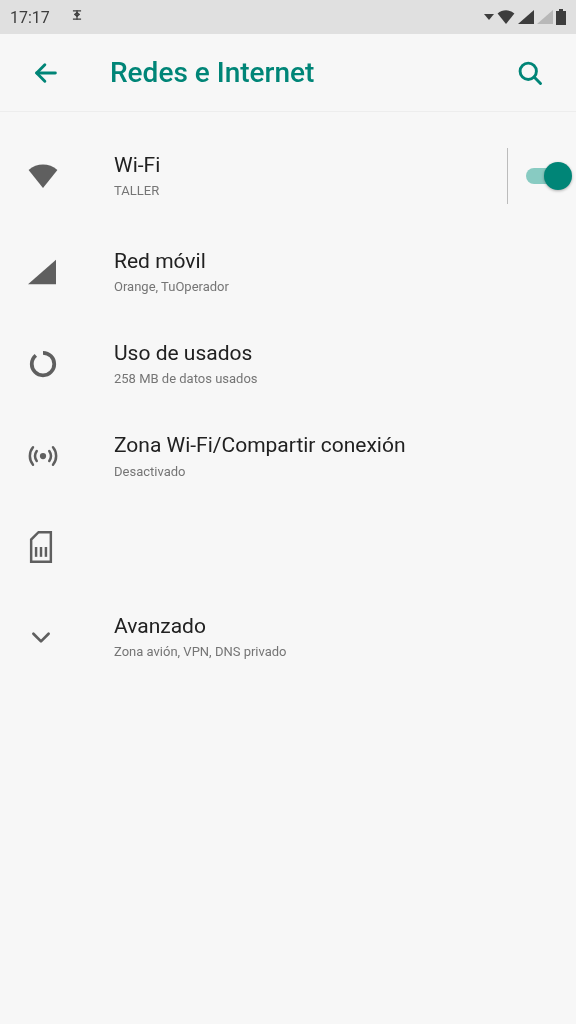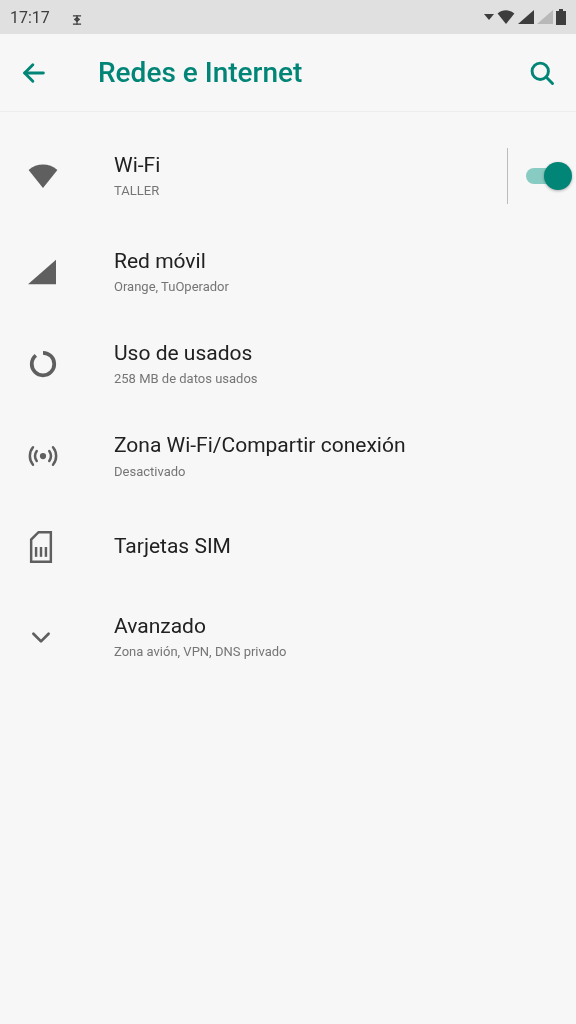--- a/index.html
+++ b/index.html
@@ -18,34 +18,34 @@
       height: 34px;
       background: #e0e0e0;
       display: flex;
       align-items: center;
       padding: 0 10px;
       font-size: 16px;
       color: #3d3d3d;
     }
     .status-left {
       display: flex;
-      align-items: flex-end;
+      align-items: flex-start;
       gap: 20px;
     }
     .status-right {
       margin-left: auto;
       display: flex;
       align-items: center;
       gap: 3px;
     }
     .app-bar {
       height: 78px;
       display: flex;
       align-items: center;
-      padding: 0 20px;
+      padding: 0 32px;
       border-bottom: 1px solid #ededed;
       background: #f7f7f7;
     }
     .back-icon {
       width: 40px;
       display: flex;
       align-items: center;
       justify-content: flex-start;
     }
     .app-title {
@@ -247,23 +247,20 @@
 
   <div class="setting-item">
     <div class="item-icon">
       <svg width="26" height="32" viewBox="0 0 20 26" fill="none" stroke="#5f5f5f" stroke-width="2">
         <path d="M2 25 L2 7 L8 1 L18 1 L18 25 Z"></path>
         <line x1="6" y1="13" x2="6" y2="21"></line>
         <line x1="10" y1="13" x2="10" y2="21"></line>
         <line x1="14" y1="13" x2="14" y2="21"></line>
       </svg>
     </div>
-    <div class="item-text">
-      <div class="item-title">Tarjetas SIM</div>
-    </div>
   </div>
 
   <div class="setting-item">
     <div class="item-icon">
       <svg width="26" height="26" viewBox="0 0 24 24" fill="none" stroke="#5f5f5f" stroke-width="2.5" stroke-linecap="round" stroke-linejoin="round">
         <polyline points="5 9 12 16 19 9"></polyline>
       </svg>
     </div>
     <div class="item-text">
       <div class="item-title">Avanzado</div>

